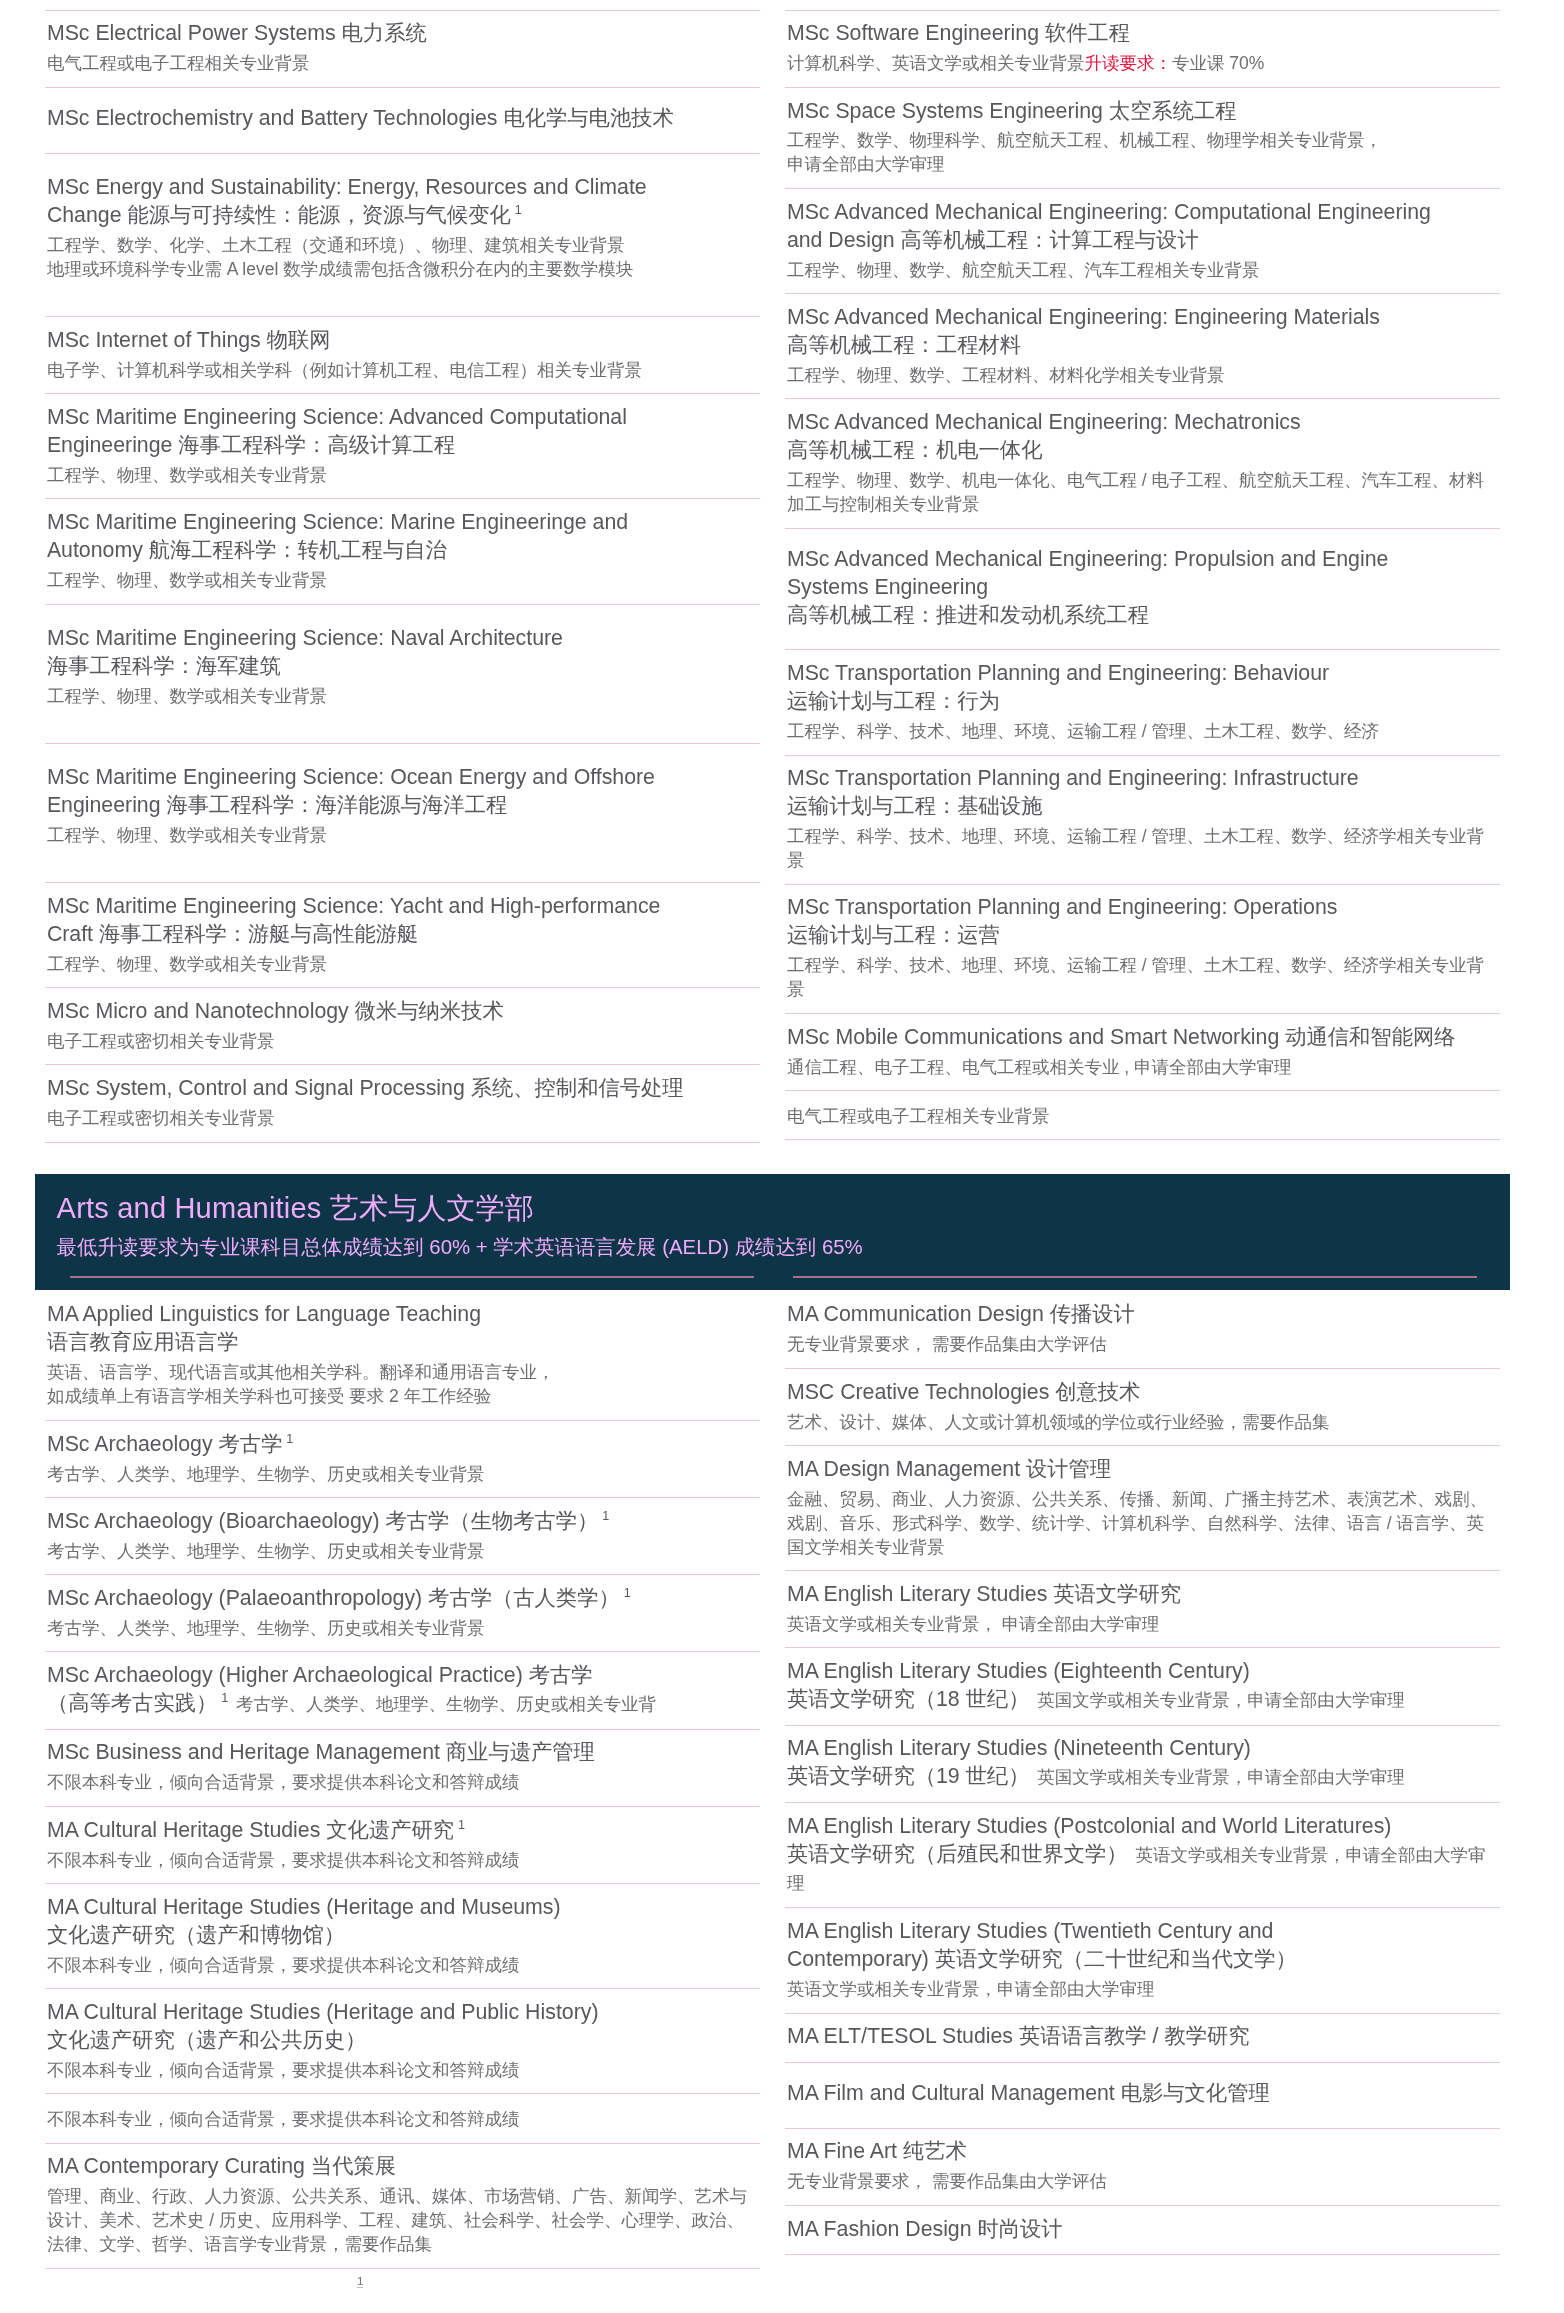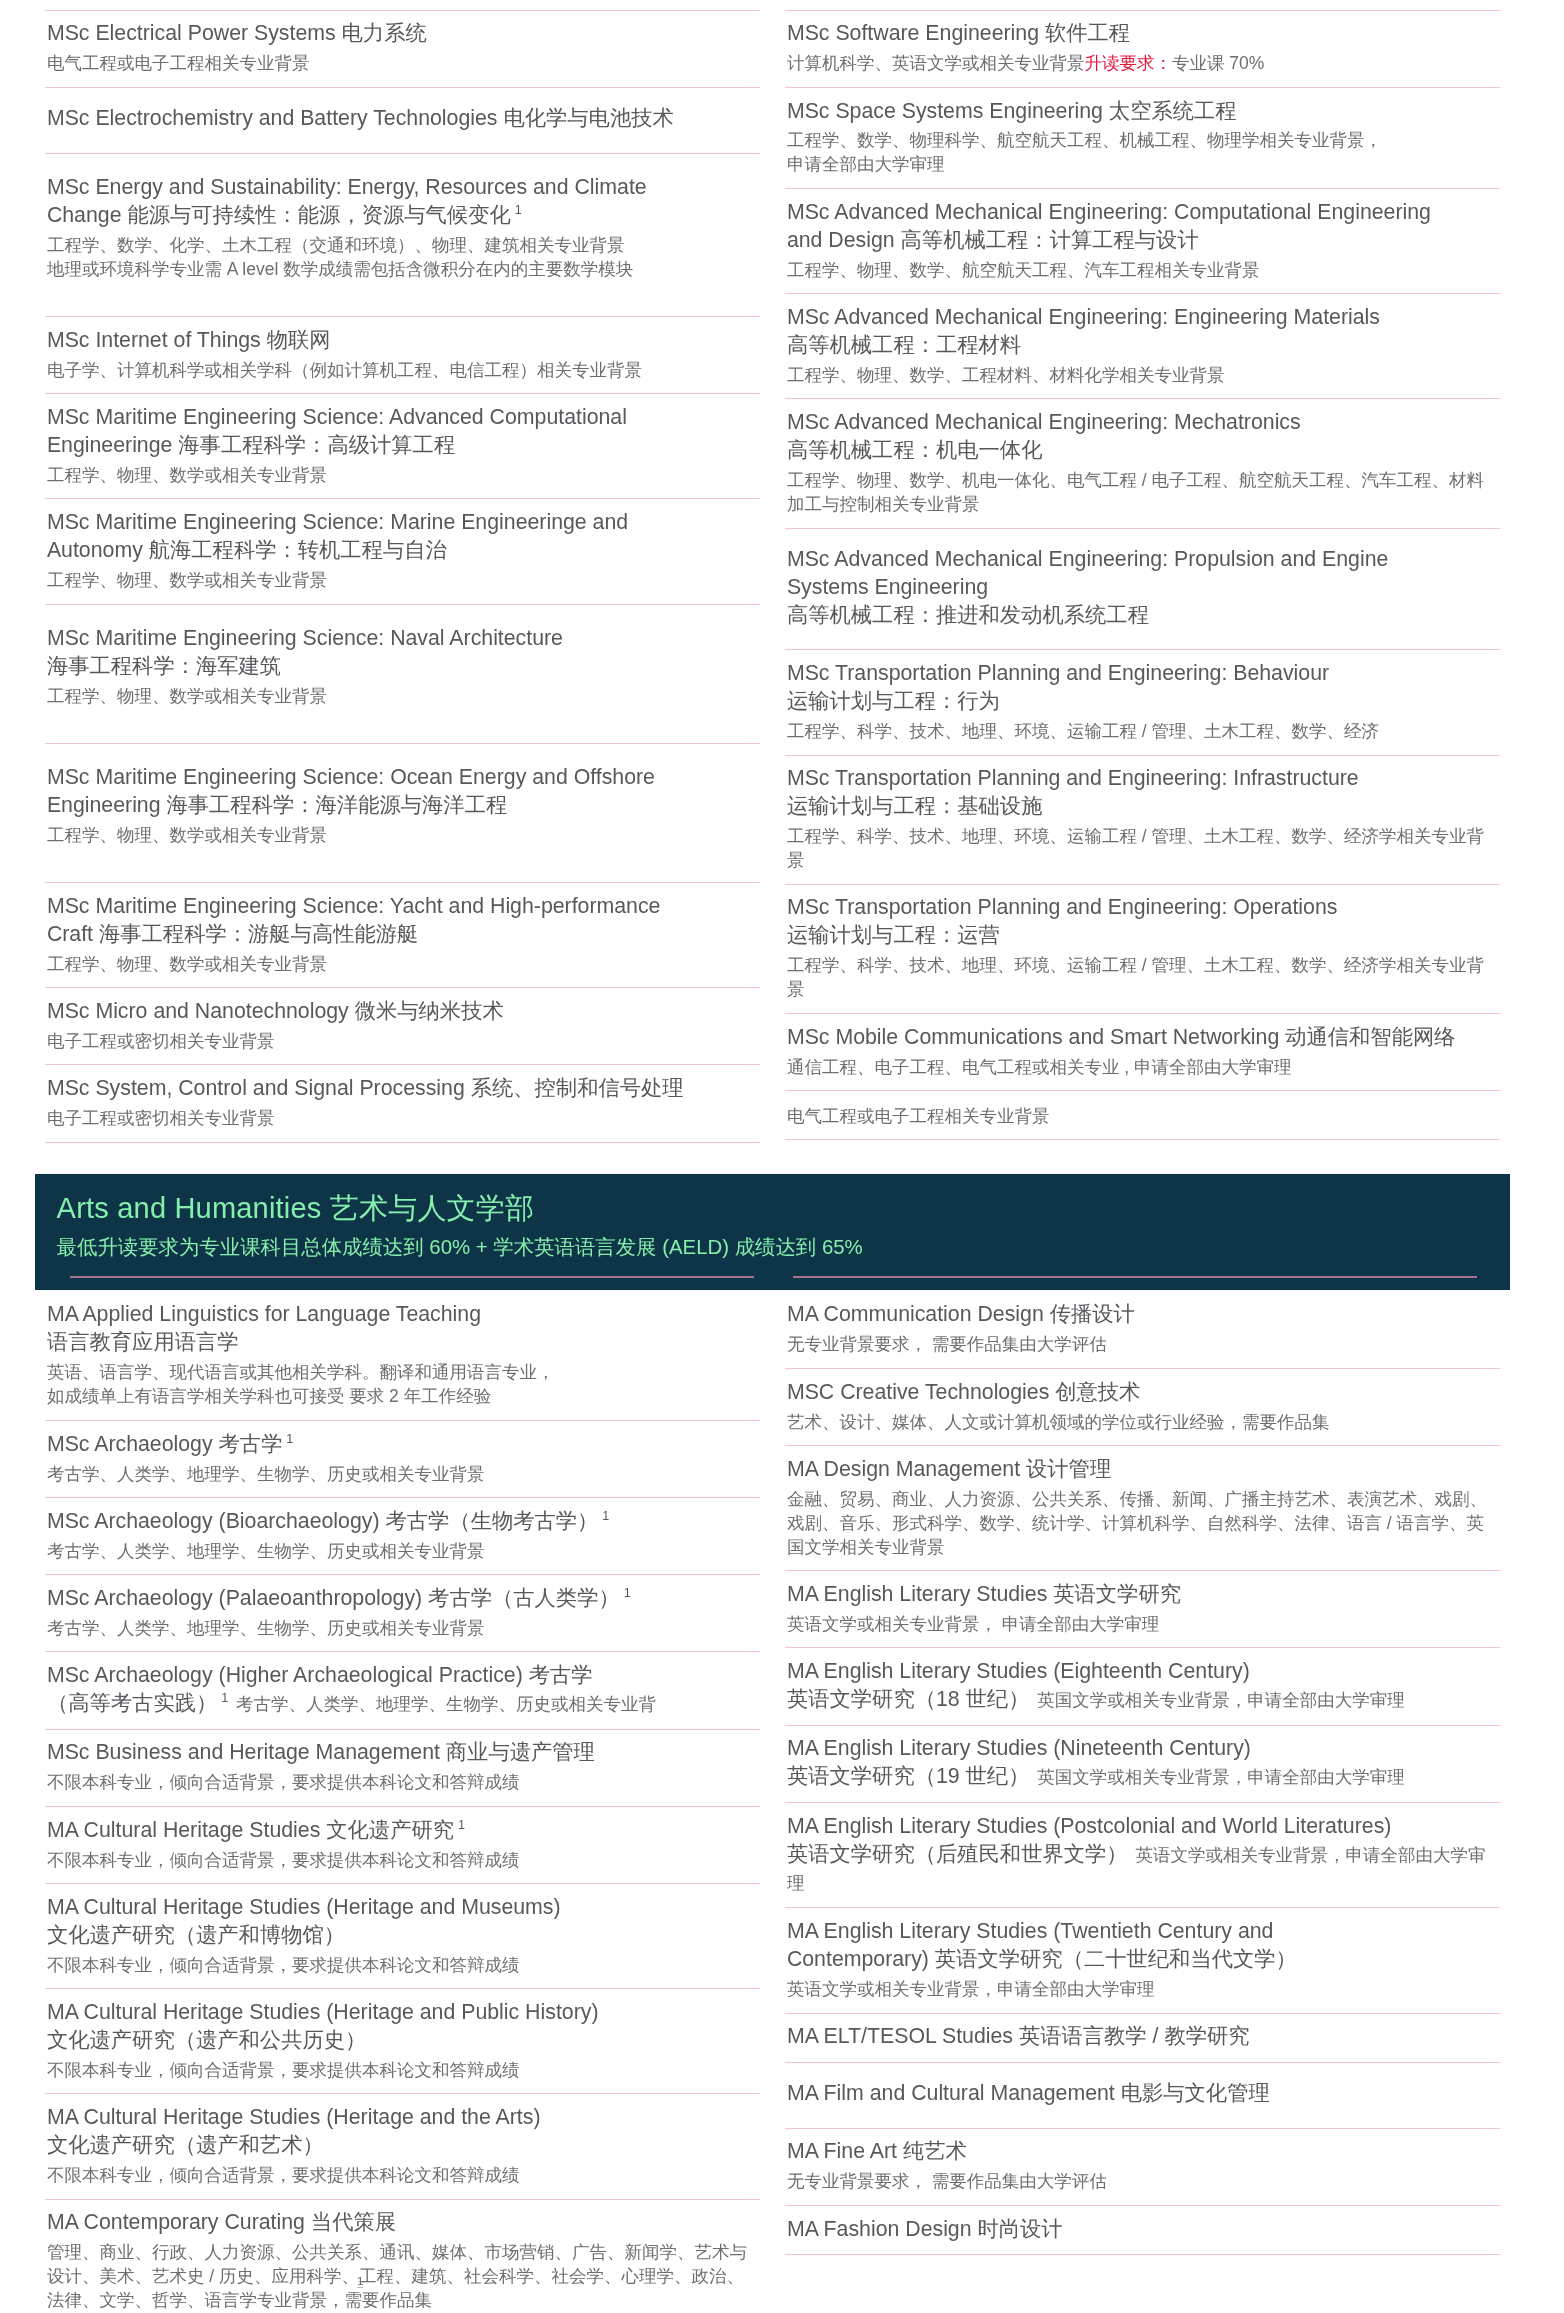--- a/index.html
+++ b/index.html
@@ -33,21 +33,21 @@
   .sub{
     margin:3.9px 0 0 0;color:var(--subtext);
     font-size:17.5px;line-height:24px;font-weight:400;
     white-space:pre-line;
   }
   .sub.inline{display:inline;margin-left:7.8px;white-space:pre-line;text-align:center;}
   .red{color:var(--red);}
   .banner{
     margin:31px -9.7px 0 -9.7px;
     background:var(--banner);
-    color:#86efac;
+    color:#f0abfc;
     padding:15.5px 29px 11.6px 21.3px;
   }
   .banner .btitle{margin:0;font-size:29px;line-height:39px;font-weight:400;letter-spacing:0.2px;}
   .banner .bsub{margin:5.8px 0 0 0;font-size:20.4px;line-height:27px;font-weight:400;}
   .banner .blines{display:flex;gap:39px;margin-top:15.5px;padding:0 3.9px 0 13.6px;}
   .banner .blines .bline{flex:1;height:1.9px;background:var(--mauve);}
   .arts-grid{margin-top:1.9px;}
   .footnote{
     position:absolute;left:357px;top:2275px;
     font-size:11.6px;color:var(--subtext);
@@ -212,22 +212,20 @@
           <p class="ptitle"><span>MA Cultural Heritage Studies (Heritage and Museums)
 文化遗产研究（遗产和博物馆）</span></p>
           <p class="sub">不限本科专业，倾向合适背景，要求提供本科论文和答辩成绩</p>
         </div>
         <div class="item">
           <p class="ptitle"><span>MA Cultural Heritage Studies (Heritage and Public History)
 文化遗产研究（遗产和公共历史）</span></p>
           <p class="sub">不限本科专业，倾向合适背景，要求提供本科论文和答辩成绩</p>
         </div>
         <div class="item">
-          <p class="ptitle"><span>MA Cultural Heritage Studies (Heritage and the Arts)
-文化遗产研究（遗产和艺术）</span></p>
           <p class="sub">不限本科专业，倾向合适背景，要求提供本科论文和答辩成绩</p>
         </div>
         <div class="item">
           <p class="ptitle"><span>MA Contemporary Curating 当代策展</span></p>
           <p class="sub">管理、商业、行政、人力资源、公共关系、通讯、媒体、市场营销、广告、新闻学、艺术与设计、美术、艺术史 / 历史、应用科学、工程、建筑、社会科学、社会学、心理学、政治、法律、文学、哲学、语言学专业背景，需要作品集</p>
         </div>
       </div>
     <div class="col" id="arts-right">
         <div class="item">
           <p class="ptitle"><span>MA Communication Design 传播设计</span></p>

